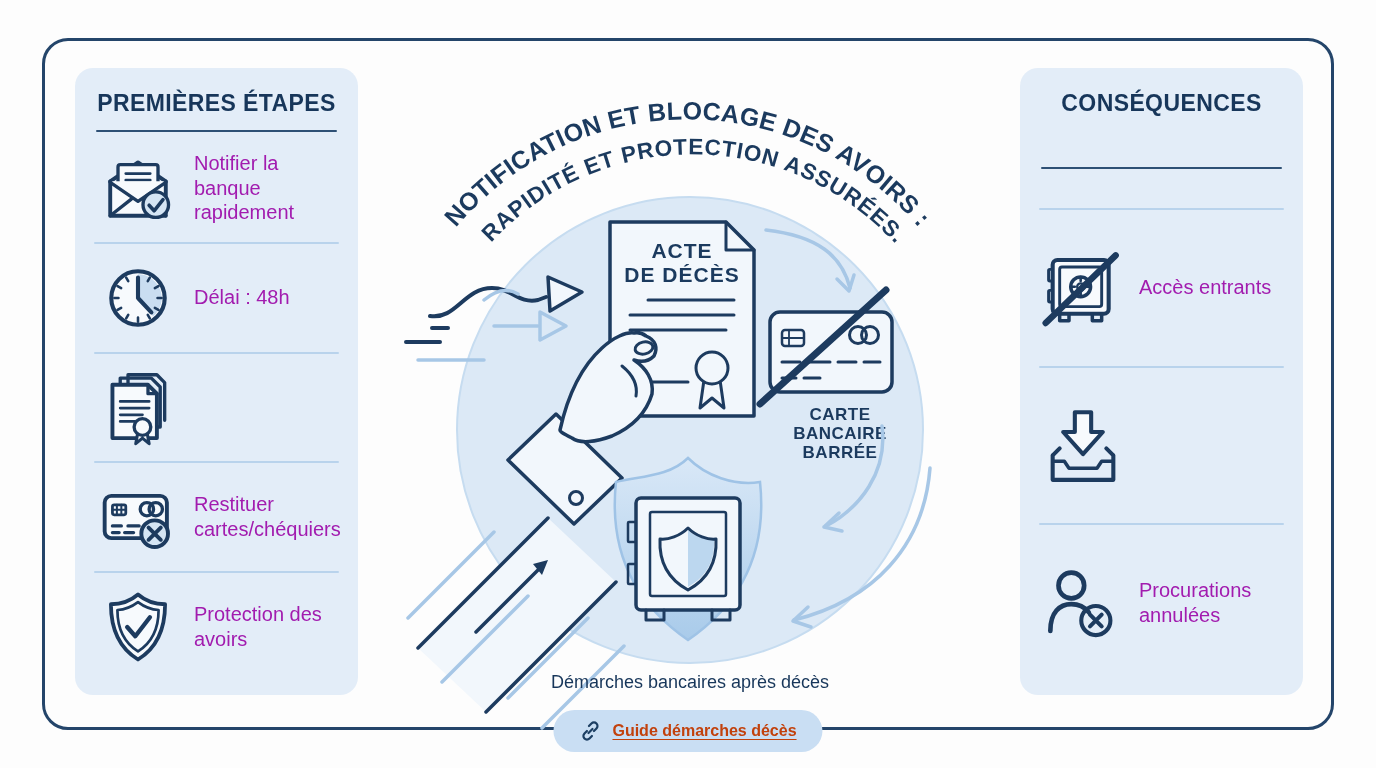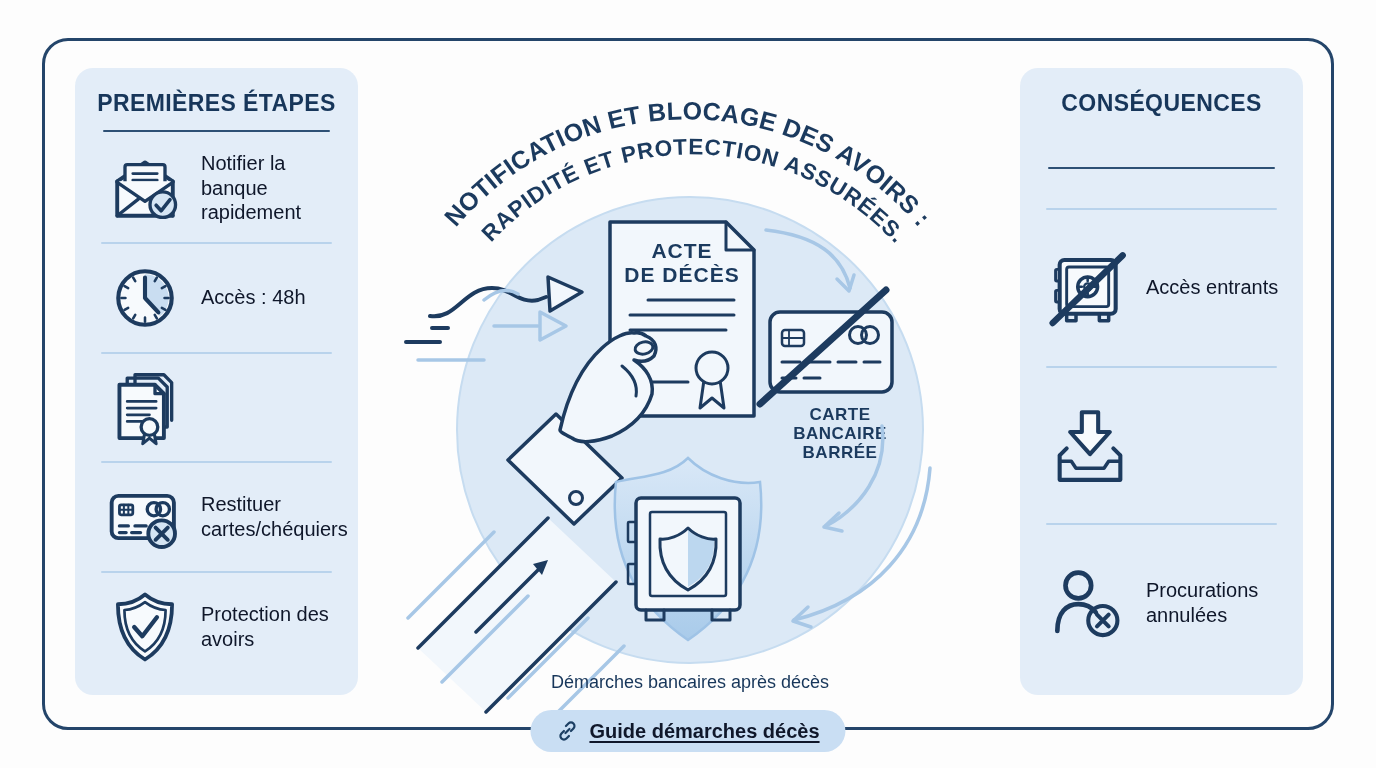--- a/index.html
+++ b/index.html
@@ -1,33 +1,33 @@
 <!DOCTYPE html>
 <html><head>
 <meta charset="utf-8">
 <style>
   html,body{margin:0;padding:0;}
   body{width:1376px;height:768px;background:#fdfdfd;font-family:"Liberation Sans",sans-serif;overflow:hidden;}
   .stage{position:relative;width:1376px;height:768px;}
   .frame{position:absolute;left:42px;top:38px;width:1286px;height:686px;border:3px solid #24456a;border-radius:26px;}
   .panel{position:absolute;top:68px;width:283px;height:627px;background:#e3edf8;border-radius:18px;
-         display:flex;flex-direction:column;padding:12px 22px 14px;box-sizing:border-box;}
+         display:flex;flex-direction:column;padding:12px 15px 14px;box-sizing:border-box;}
   .panel-left{left:75px;}
   .panel-right{left:1020px;gap:37px;}
   .panel-title{font-size:23px;font-weight:bold;color:#17365a;text-align:center;padding:10px 0 13px;letter-spacing:.4px;}
   .panel-rule{height:2px;background:#2e5075;border-radius:1px;margin:0 6px;}
   .items{flex:1;display:flex;flex-direction:column;padding-top:2px;}
   .item{flex:1;display:flex;align-items:center;gap:8px;}
   .item-divider{height:2px;background:#b9d3ec;border-radius:1px;margin:0 4px;}
   .icon-box{width:96px;min-width:96px;display:flex;justify-content:center;align-items:center;}
-  .item-label{font-size:20px;color:#0f172a;line-height:1.24;max-width:152px;}
+  .item-label{font-size:20px;color:#a21caf;line-height:1.24;max-width:152px;}
   .caption{position:absolute;left:390px;top:672px;width:600px;text-align:center;font-size:18px;color:#17365a;}
   .pill{position:absolute;left:50%;transform:translateX(-50%);top:710px;background:#c9def3;border-radius:22px;
         height:42px;display:flex;align-items:center;gap:11px;padding:0 26px;z-index:5;cursor:pointer;box-sizing:border-box;}
-  .pill-label{font-size:20px;font-weight:600;color:#0f172a;text-decoration:underline;text-underline-offset:3px;}
+  .pill-label{font-size:16px;font-weight:600;color:#c2410c;text-decoration:underline;text-underline-offset:3px;}
   .center-art{position:absolute;left:390px;top:30px;}
   .arc-text{text-anchor:middle;fill:#1b3a5e;font-weight:bold;font-family:"Liberation Sans",sans-serif;}
   .arc-outer{font-size:25px;letter-spacing:.2px;}
   .arc-inner{font-size:22.5px;letter-spacing:.8px;}
   .doc-text{text-anchor:middle;fill:#1b3a5e;font-weight:bold;font-size:21px;letter-spacing:1px;font-family:"Liberation Sans",sans-serif;}
   .card-text{text-anchor:middle;fill:#1b3a5e;font-weight:bold;font-size:17px;letter-spacing:.5px;font-family:"Liberation Sans",sans-serif;}
   .ln{stroke:#1d3b5f;fill:none;stroke-linecap:round;stroke-linejoin:round;}
   .lf{stroke:#1d3b5f;fill:#f2f7fc;stroke-linecap:round;stroke-linejoin:round;}
   .ac{stroke:#a7c7e6;fill:none;stroke-linecap:round;stroke-linejoin:round;}
   .side-icon .s{stroke:#1d3b5f;fill:none;stroke-linecap:round;stroke-linejoin:round;}
@@ -64,21 +64,21 @@
 
       <div class="item">
         <div class="icon-box">
           <svg class="side-icon" width="74" height="74" viewBox="0 0 72 72">
             <circle class="sf" cx="36" cy="36" r="26" stroke-width="4"></circle>
             <path d="M36,36 L36,13 A23,23 0 0 1 50.7,53.7 Z" fill="#c9ddf1" stroke="none"></path>
             <path class="s" stroke-width="2.5" d="M47.5,16.1 L45.5,19.6 M55.9,24.5 L52.4,26.5 M59,36 L55,36 M55.9,47.5 L52.4,45.5 M47.5,55.9 L45.5,52.4 M36,59 L36,55 M24.5,55.9 L26.5,52.4 M16.1,47.5 L19.6,45.5 M13,36 L17,36 M16.1,24.5 L19.6,26.5 M24.5,16.1 L26.5,19.6"></path>
             <path class="s" d="M36,36 V16 M36,36 L49,50" stroke-width="4"></path>
           </svg>
         </div>
-        <div class="item-label">Accès : 48h</div>
+        <div class="item-label">Délai : 48h</div>
       </div>
       <div class="item-divider"></div>
 
       <div class="item">
         <div class="icon-box">
           <svg class="side-icon" width="80" height="80" viewBox="0 0 72 72">
             <path class="s" d="M27,15 V7 H53 L60,14 V48" stroke-width="3"></path>
             <path class="s" d="M20,16 V10 H48 L56,18 V54 H53" stroke-width="3"></path>
             <path class="sf" d="M13,16 H45 L53,24 V64 H13 Z" stroke-width="3.5"></path>
             <path class="s" d="M45,16 V24 H53" stroke-width="3"></path>

